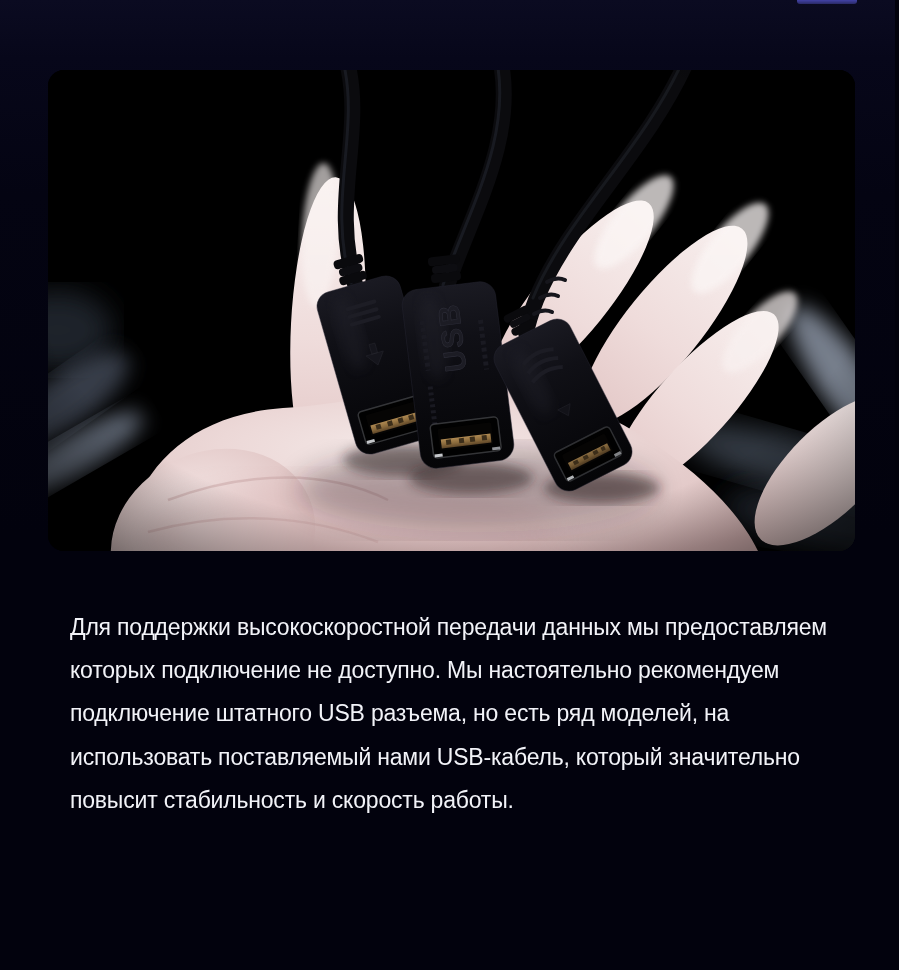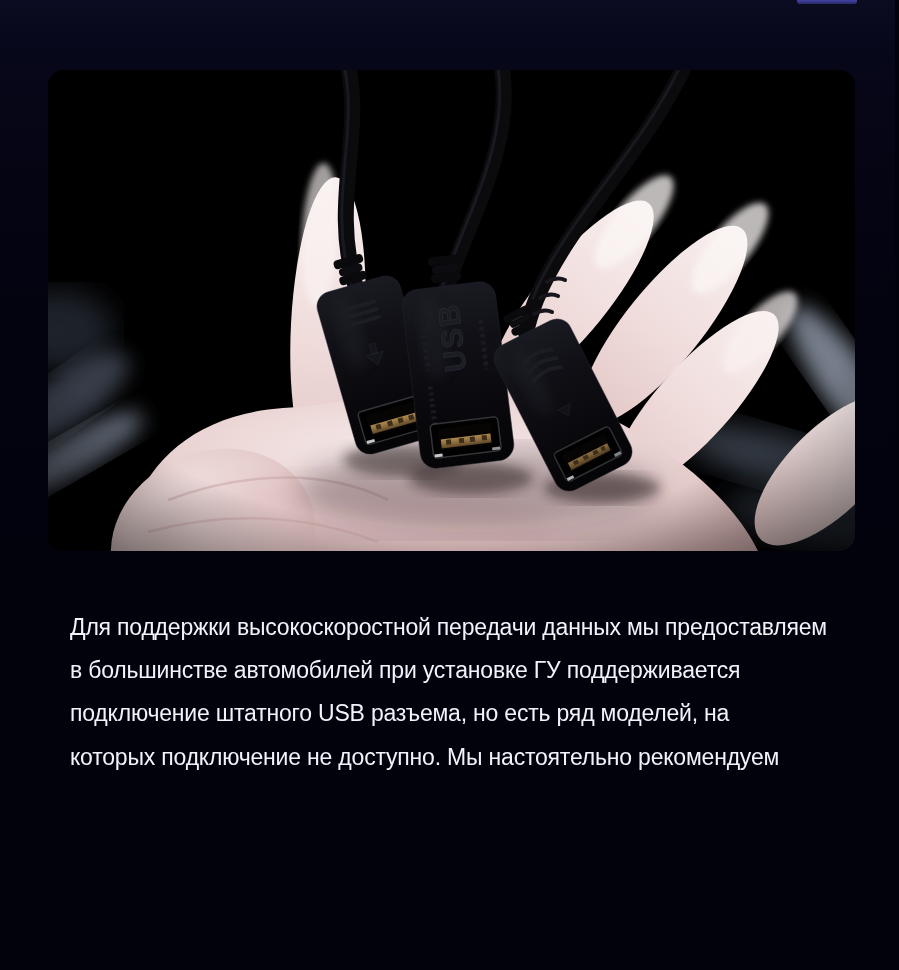--- a/index.html
+++ b/index.html
@@ -215,18 +215,19 @@
           <rect x="23" y="15" width="7" height="3" fill="#c4c8ce" opacity="0.65"></rect>
         </g>
       </g>
 
       <rect x="0" y="0" width="807" height="481" fill="url(#vig)"></rect>
     </svg>
   </figure>
 
   <section class="description">
       <div class="desc-line">Для поддержки высокоскоростной передачи данных мы предоставляем</div>
-      <div class="desc-line">в большинстве автомобилей при установке ГУ поддерживается</div>
+      <div class="desc-line">которых подключение не доступно. Мы настоятельно рекомендуем</div>
       <div class="desc-line">подключение штатного USB разъема, но есть ряд моделей, на</div>
-      <div class="desc-line">которых подключение не доступно. Мы настоятельно рекомендуем</div>
+      <div class="desc-line">использовать поставляемый нами USB-кабель, который значительно</div>
+      <div class="desc-line">повысит стабильность и скорость работы.</div>
     </section>
 
 </div>
 
 </body></html>

